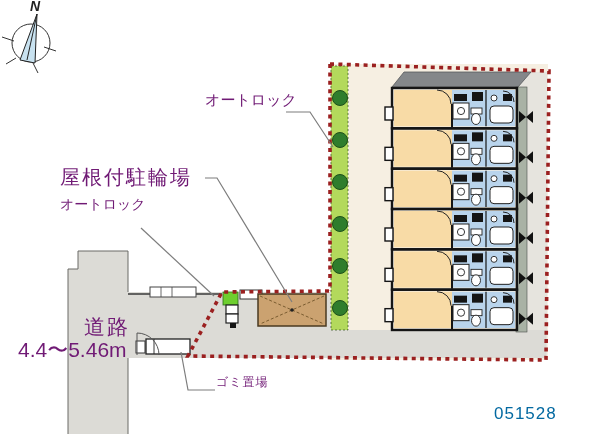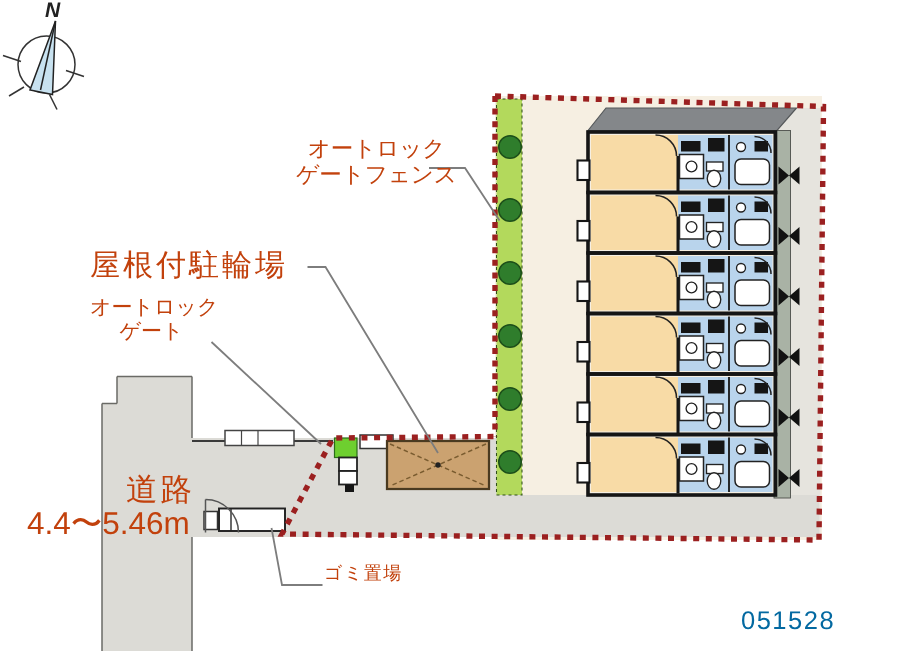--- a/index.html
+++ b/index.html
@@ -3,21 +3,21 @@
 <meta charset="utf-8">
 <style>
   html,body{margin:0;padding:0;}
   body{
     width:600px;height:434px;position:relative;overflow:hidden;
     background:#ffffff;
     font-family:"Liberation Sans", sans-serif;
     color:#1a1a1a;
   }
   #plan-canvas{position:absolute;left:0;top:0;}
-  .lbl{position:absolute;color:#c2410c;line-height:1.12;white-space:nowrap;}
+  .lbl{position:absolute;color:#701a75;line-height:1.12;white-space:nowrap;}
   .lbl-fence{left:189px;top:92px;width:124px;text-align:center;font-size:15px;}
   .lbl-bike{left:60px;top:166px;font-size:20px;letter-spacing:2px;text-align:right;}
   .lbl-gate{left:60px;top:197px;width:82px;text-align:center;font-size:14px;}
   .lbl-road{left:84px;top:315px;font-size:21px;letter-spacing:2px;}
   .lbl-roadwidth{left:18px;top:338px;font-size:21px;letter-spacing:0px;}
   .lbl-garbage{left:216px;top:376px;font-size:12px;letter-spacing:1px;}
   .lbl-planid{left:494px;top:404px;font-size:17px;letter-spacing:1px;color:#0369a1;}
   .lbl-north{left:30px;top:-1px;font-size:14px;font-style:italic;font-weight:bold;color:#222;}
 </style>
 </head>
@@ -247,23 +247,21 @@
     <line x1="6" y1="64" x2="16" y2="58"></line>
     <line x1="33" y1="63" x2="38" y2="73"></line>
     <polygon points="37,14 20,60 35,63" fill="#c8e2f0" stroke="#222"></polygon>
     <line x1="37" y1="14" x2="27" y2="60" stroke="#222"></line>
   </g>
 </svg>
 
 <div class="lbl lbl-north">N</div>
 <div class="lbl lbl-fence">
   <div>オートロック</div>
-  <div>ゲートフェンス</div>
 </div>
 <div class="lbl lbl-bike">屋根付駐輪場</div>
 <div class="lbl lbl-gate">
   <div>オートロック</div>
-  <div>ゲート</div>
 </div>
 <div class="lbl lbl-road">道路</div>
 <div class="lbl lbl-roadwidth">4.4〜5.46m</div>
 <div class="lbl lbl-garbage">ゴミ置場</div>
 <div class="lbl lbl-planid">051528</div>
 
 </body></html>

